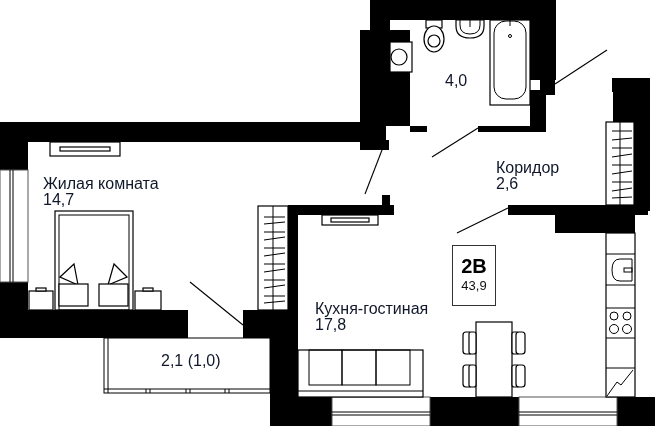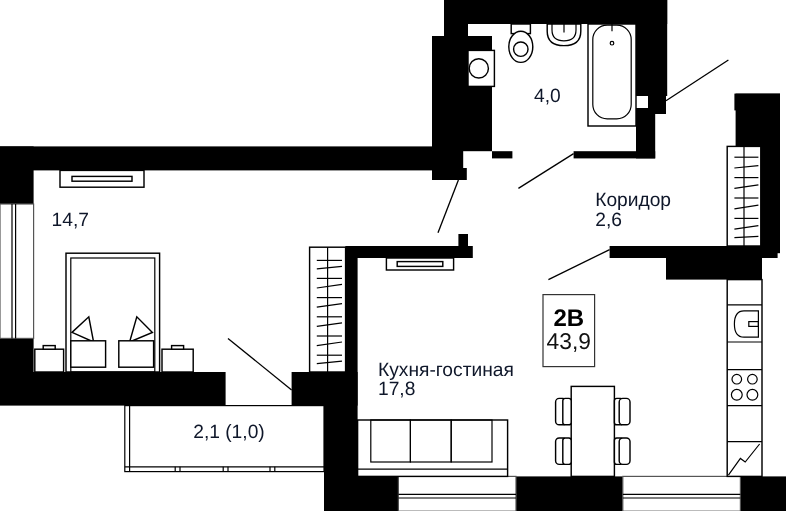--- a/index.html
+++ b/index.html
@@ -6,21 +6,21 @@
     body { width: 655px; height: 426px; overflow: hidden; position: relative; font-family: "Liberation Sans", "DejaVu Sans", sans-serif; }
     #plan { position: absolute; left: 0; top: 0; width: 655px; height: 426px; }
     .wall { fill: #000000; }
     .furn { fill: #ffffff; stroke: #000000; stroke-width: 1.2; }
     .thin { fill: none; stroke: #000000; stroke-width: 1; }
     .glass { fill: #ffffff; stroke: #555555; stroke-width: 1; }
     .door { stroke: #000000; stroke-width: 1.1; fill: none; }
     .label { position: absolute; font-size: 16px; color: #0f172a; line-height: 16px; white-space: nowrap; }
     .badge { position: absolute; left: 452px; top: 245px; width: 44px; height: 61px; border: 1px solid #333333; box-sizing: border-box; text-align: center; background: #fff; }
     .badge .type { font-weight: bold; font-size: 20px; line-height: 22px; margin-top: 9px; color: #000; }
-    .badge .area { font-size: 19px; line-height: 18px; color: #111; }
+    .badge .area { font-size: 13px; line-height: 18px; color: #111; }
   </style>
 </head>
 <body>
 
 <svg id="plan" viewBox="0 0 655 426" xmlns="http://www.w3.org/2000/svg">
 
   <g>
 
     <rect class="wall" x="370" y="0" width="186" height="20"></rect>
     <rect class="wall" x="370" y="0" width="20" height="42"></rect>
@@ -205,20 +205,21 @@
     <rect class="furn" x="463" y="365" width="9" height="22" rx="3"></rect>
     <rect class="furn" x="469" y="365" width="7" height="22" rx="2"></rect>
     <rect class="furn" x="512" y="332" width="7" height="22" rx="2"></rect>
     <rect class="furn" x="516" y="332" width="9" height="22" rx="3"></rect>
     <rect class="furn" x="512" y="365" width="7" height="22" rx="2"></rect>
     <rect class="furn" x="516" y="365" width="9" height="22" rx="3"></rect>
   </g>
 </svg>
 
 <div class="label" style="left:43px; top:176px;">
+  <div>Жилая комната</div>
   <div>14,7</div>
 </div>
 
 <div class="label" style="left:445px; top:73px;">
   <div>4,0</div>
 </div>
 
 <div class="label" style="left:496px; top:160px;">
   <div>Коридор</div>
   <div>2,6</div>

